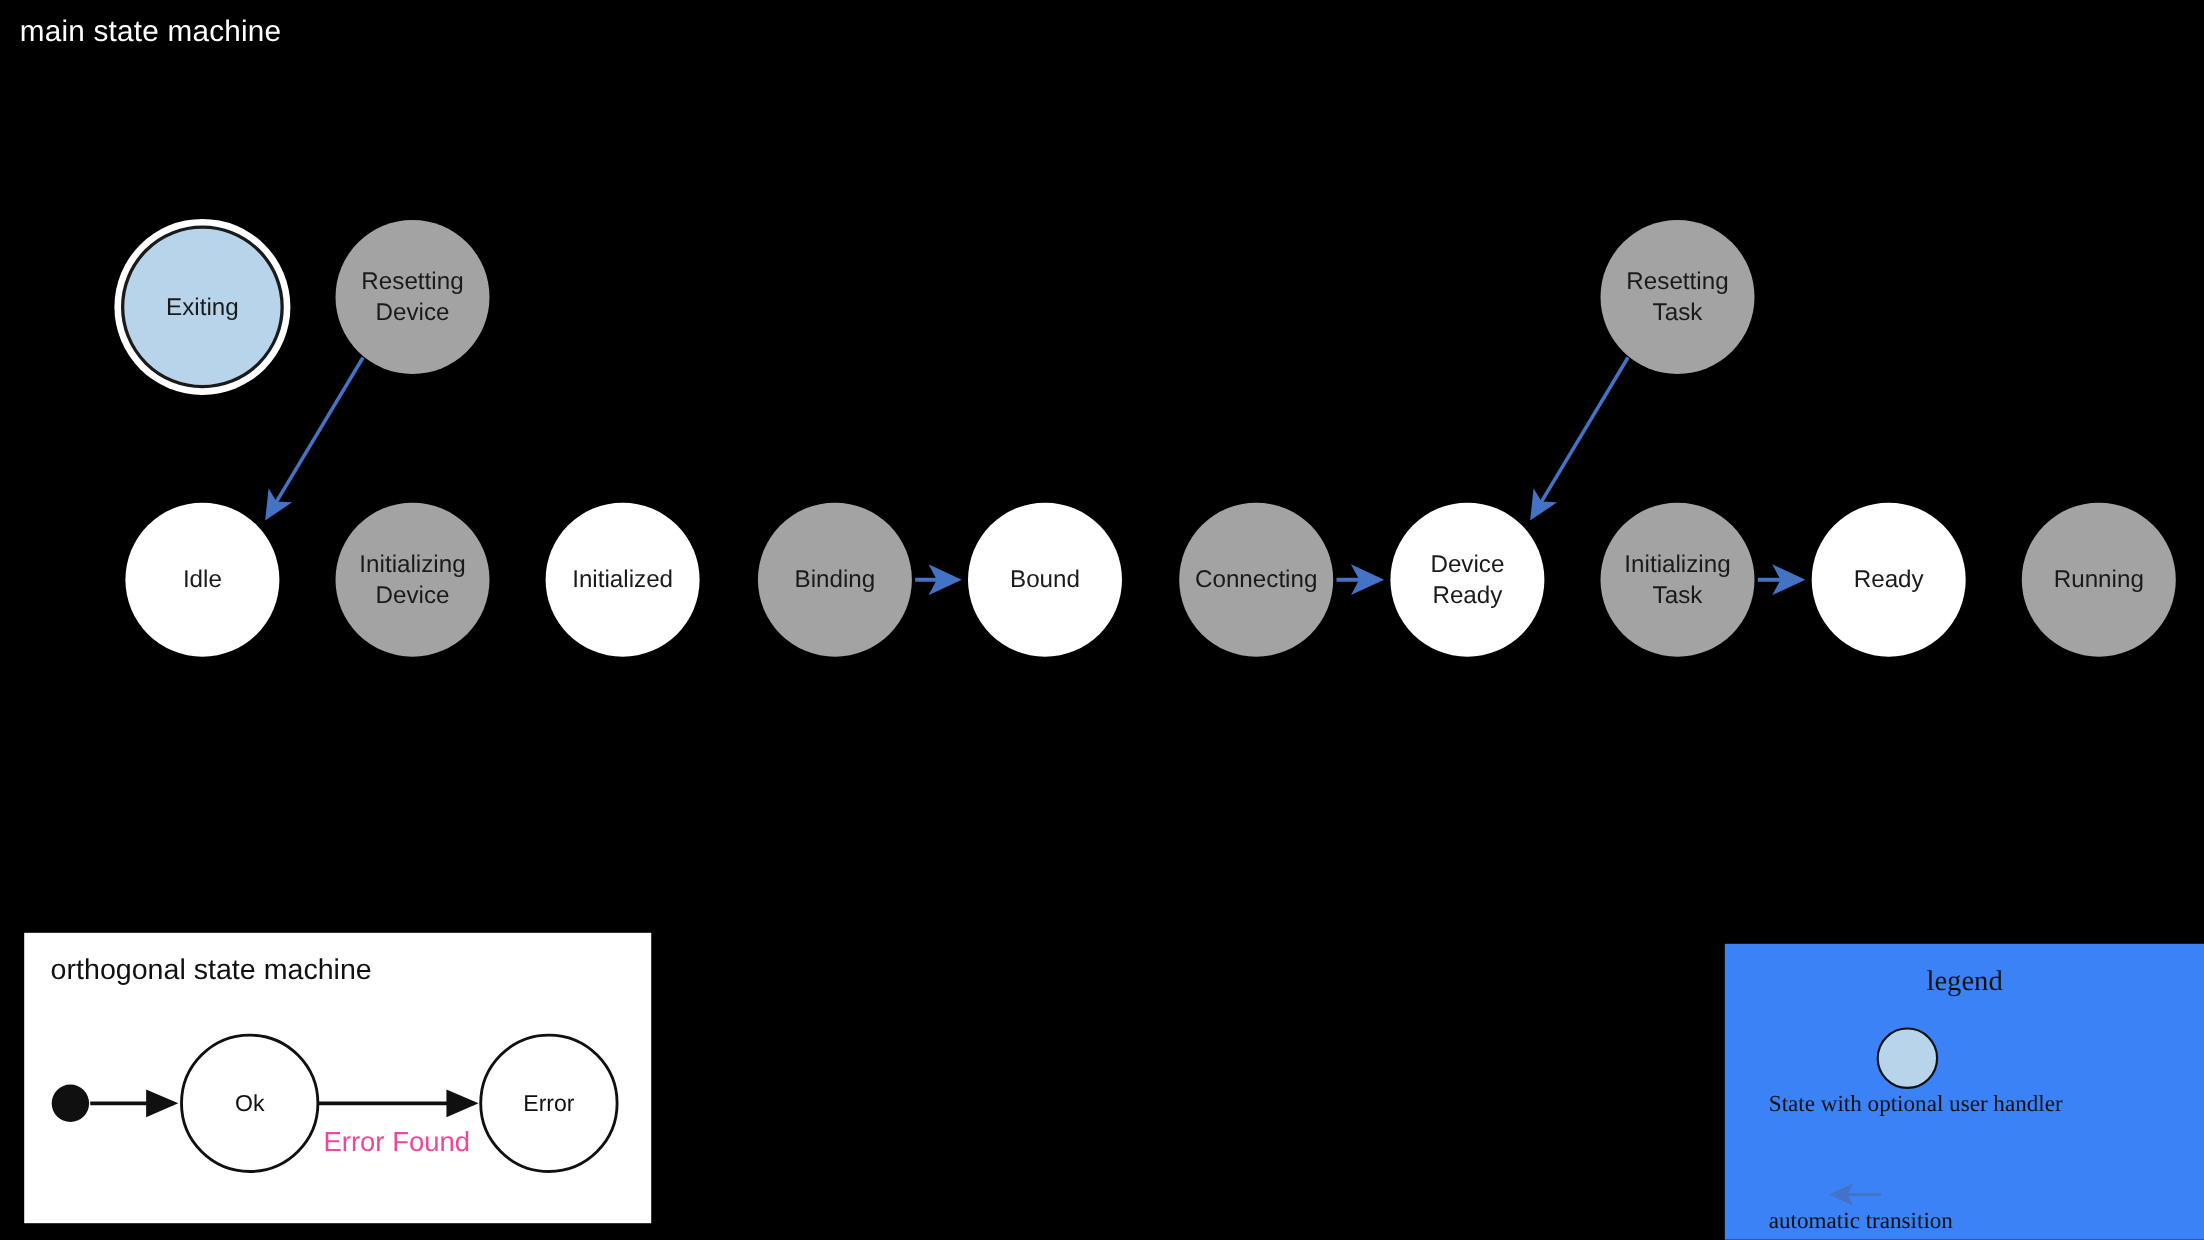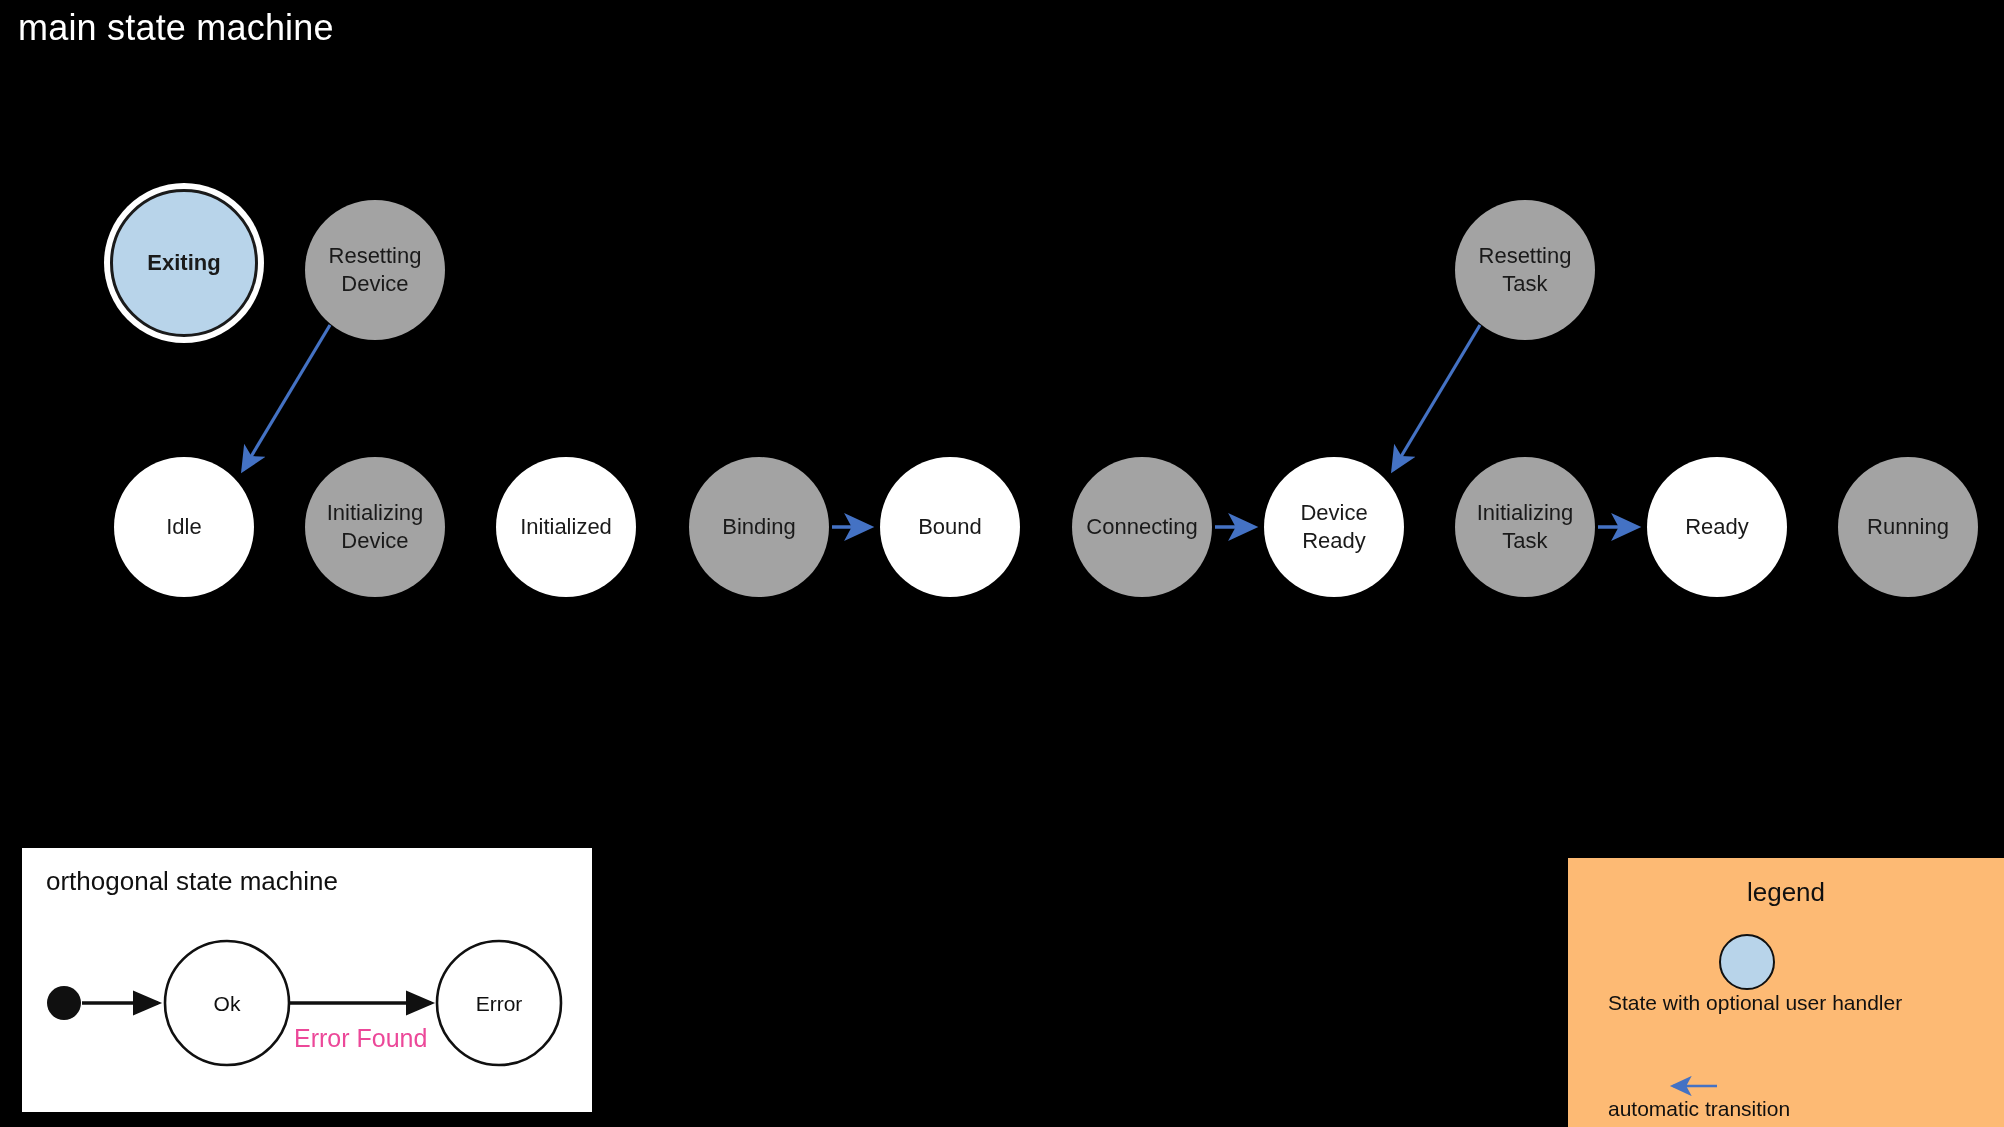--- a/index.html
+++ b/index.html
@@ -15,21 +15,21 @@
     font-family: "Liberation Sans", sans-serif;
     -webkit-font-smoothing: antialiased;
   }
 
   
   #page-title {
     position: absolute;
     left: 18px;
     top: 12px;
     color: #ffffff;
-    font-size: 36px;
+    font-size: 27px;
     line-height: 32px;
     letter-spacing: 0.2px;
     white-space: nowrap;
   }
 
   
   #diagram-svg {
     position: absolute;
     left: 0;
     top: 0;
@@ -109,22 +109,23 @@
     white-space: nowrap;
   }
 
   
   #legend-panel {
     position: absolute;
     left: 1568px;
     top: 858px;
     width: 436px;
     height: 269px;
-    background: #fdba74;
+    background: #3b82f6;
     box-sizing: border-box;
+    font-family: Liberation Serif, serif;
   }
   #legend-title {
     position: absolute;
     left: 0;
     top: 18px;
     width: 436px;
     text-align: center;
     color: #101010;
     font-size: 26px;
     line-height: 32px;
@@ -186,21 +187,21 @@
 
   <g>
     <line x1="1480" y1="325" x2="1393" y2="470" stroke="#4472c4" stroke-width="3.2" marker-end="url(#arrow-blue)"></line>
   </g>
 
   <g>
     <line x1="1598" y1="527" x2="1637" y2="527" stroke="#4472c4" stroke-width="3.6" marker-end="url(#arrow-blue)"></line>
   </g>
 </svg>
 
-<div class="state-node final" style="left:110px; top:189px; width:148px; height:148px;font-weight:bold;">
+<div class="state-node final" style="left:110px; top:205px; width:148px; height:148px;">
   <span class="node-label">Exiting</span>
 </div>
 
 <div class="state-node handler" style="left:305px; top:200px; width:140px; height:140px;">
   <span class="node-label">Resetting
 Device</span>
 </div>
 
 <div class="state-node handler" style="left:1455px; top:200px; width:140px; height:140px;">
   <span class="node-label">Resetting

